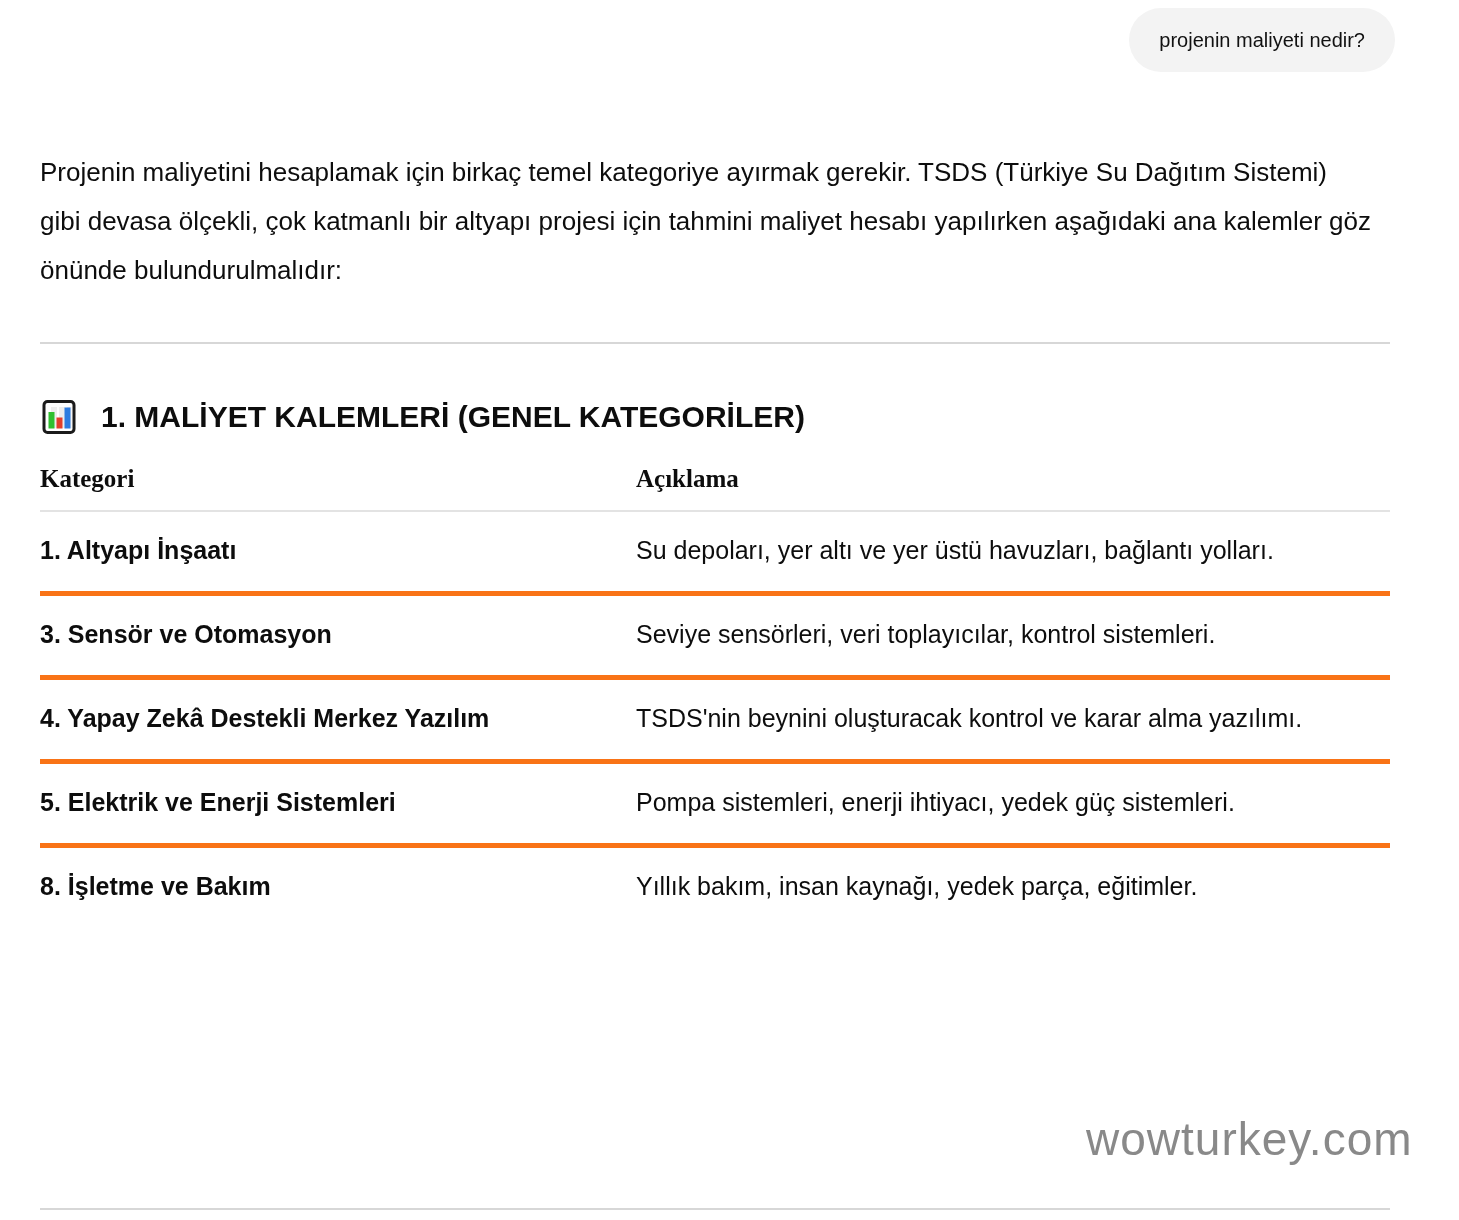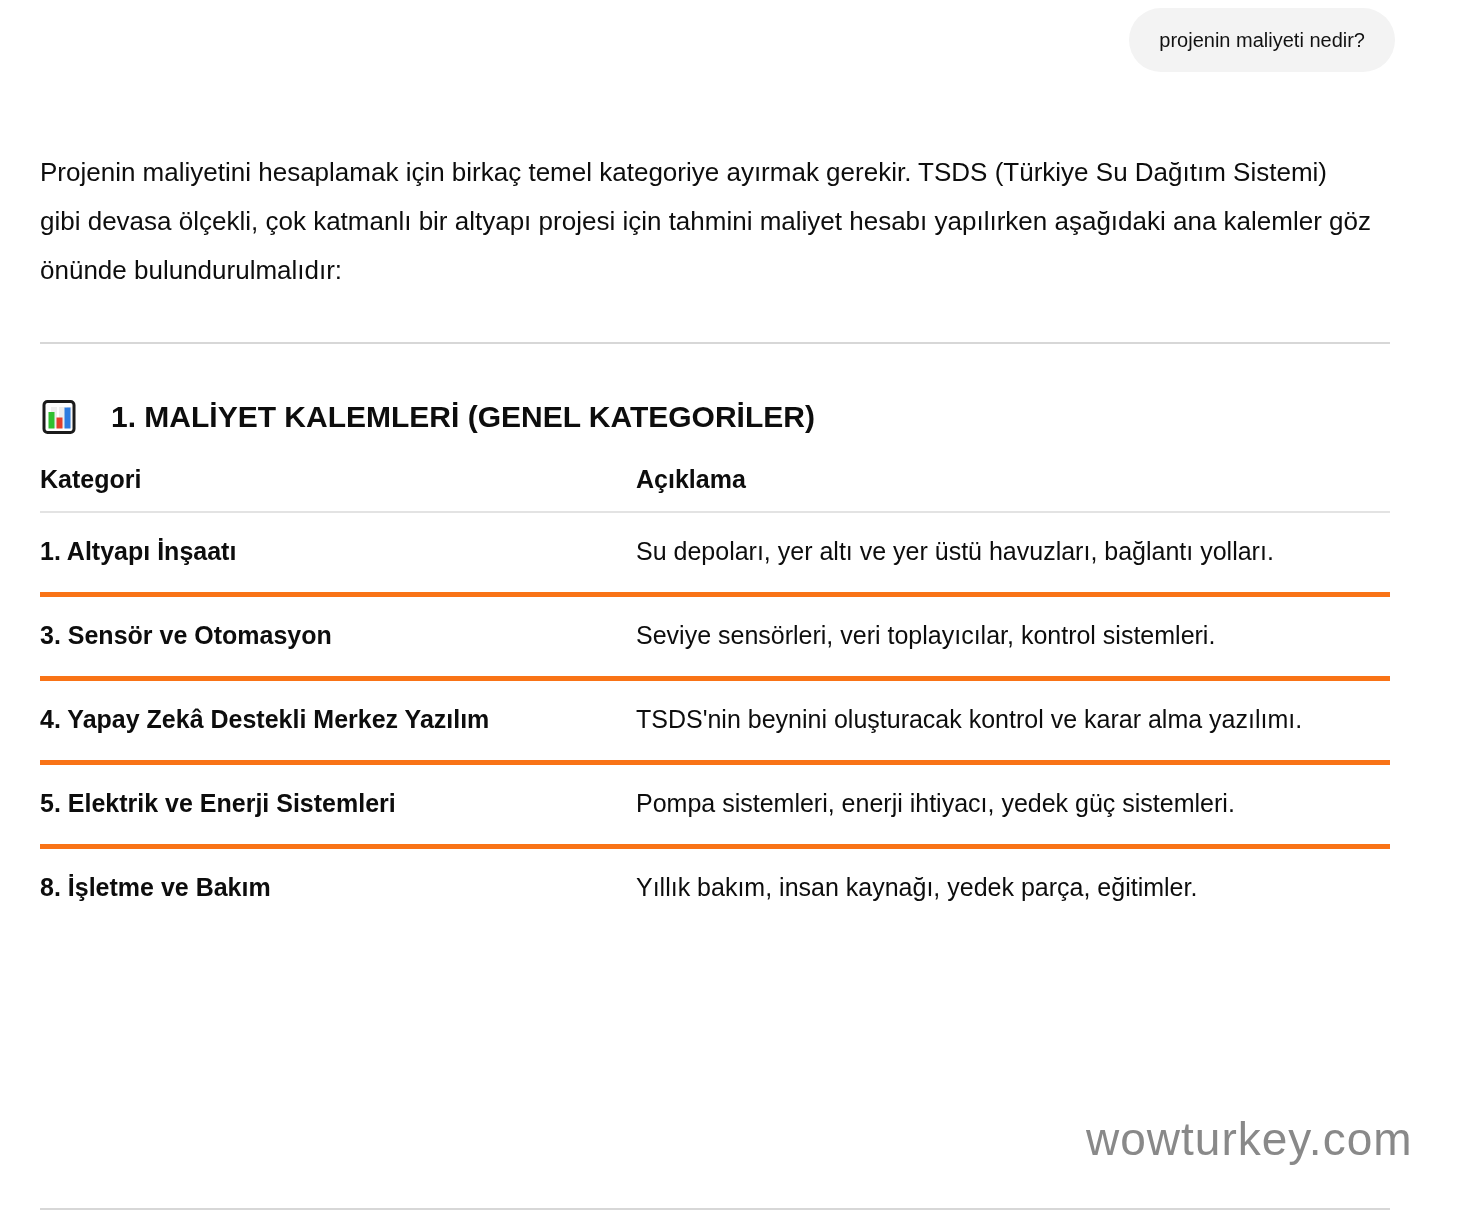--- a/index.html
+++ b/index.html
@@ -45,40 +45,41 @@
     border-top: 2px solid #d7d7d7;
   }
   .top-divider { top: 342px; }
   .bottom-divider { top: 1208px; }
   .section-heading {
     position: absolute;
     top: 398px;
     left: 40px;
     display: flex;
     align-items: center;
-    gap: 33px;
+    gap: 23px;
     font-size: 30px;
     font-weight: 700;
     color: #0d0d0d;
     white-space: nowrap;
   }
   .emoji { display: inline-flex; width: 38px; height: 38px; }
   .table-wrap {
     position: absolute;
     top: 459px;
     left: 40px;
     width: 1350px;
   }
   table { width: 100%; border-collapse: collapse; color: #0d0d0d; table-layout: fixed; }
   th {
     font-size: 25px;
     font-weight: 700;
     text-align: left;
     padding: 6px 0 17px 0;
     border-bottom: 2px solid #e3e3e3;
+    font-family: Liberation Serif, serif;
   }
   th:first-child, td:first-child { width: 596px; }
   td {
     font-size: 25px;
     line-height: 29px;
     padding: 24px 8px 26px 0;
     border-bottom: 5px solid #f97316;
     vertical-align: middle;
   }
   td.cat { font-weight: 700; padding-right: 20px; }

